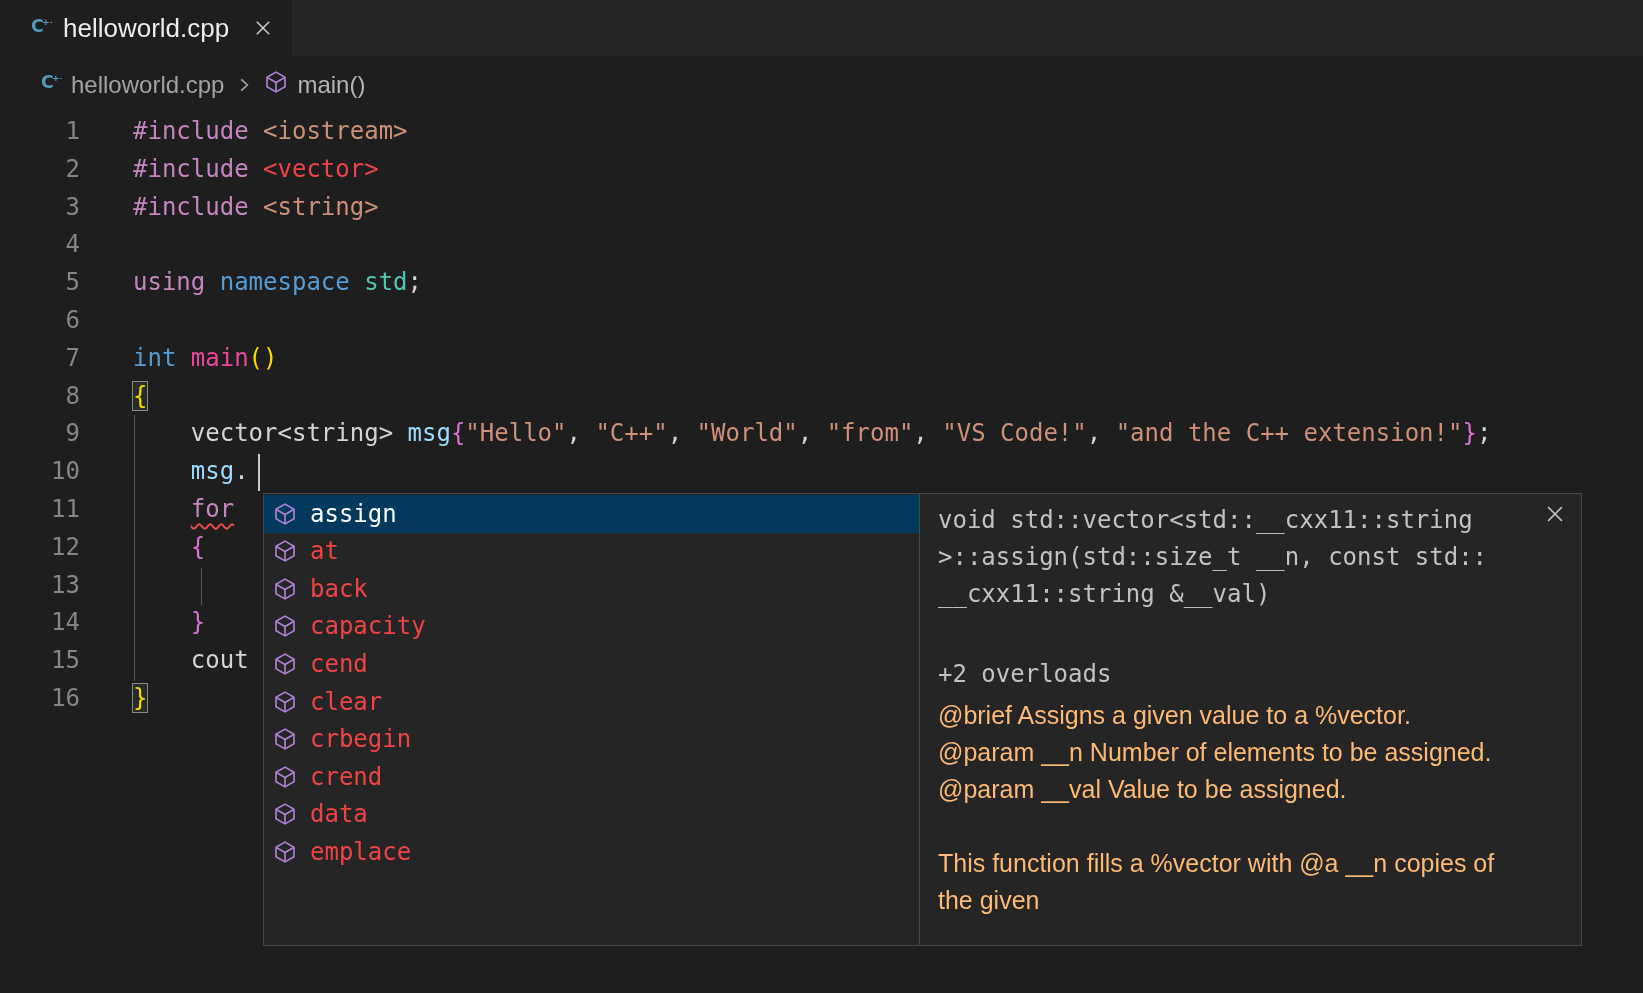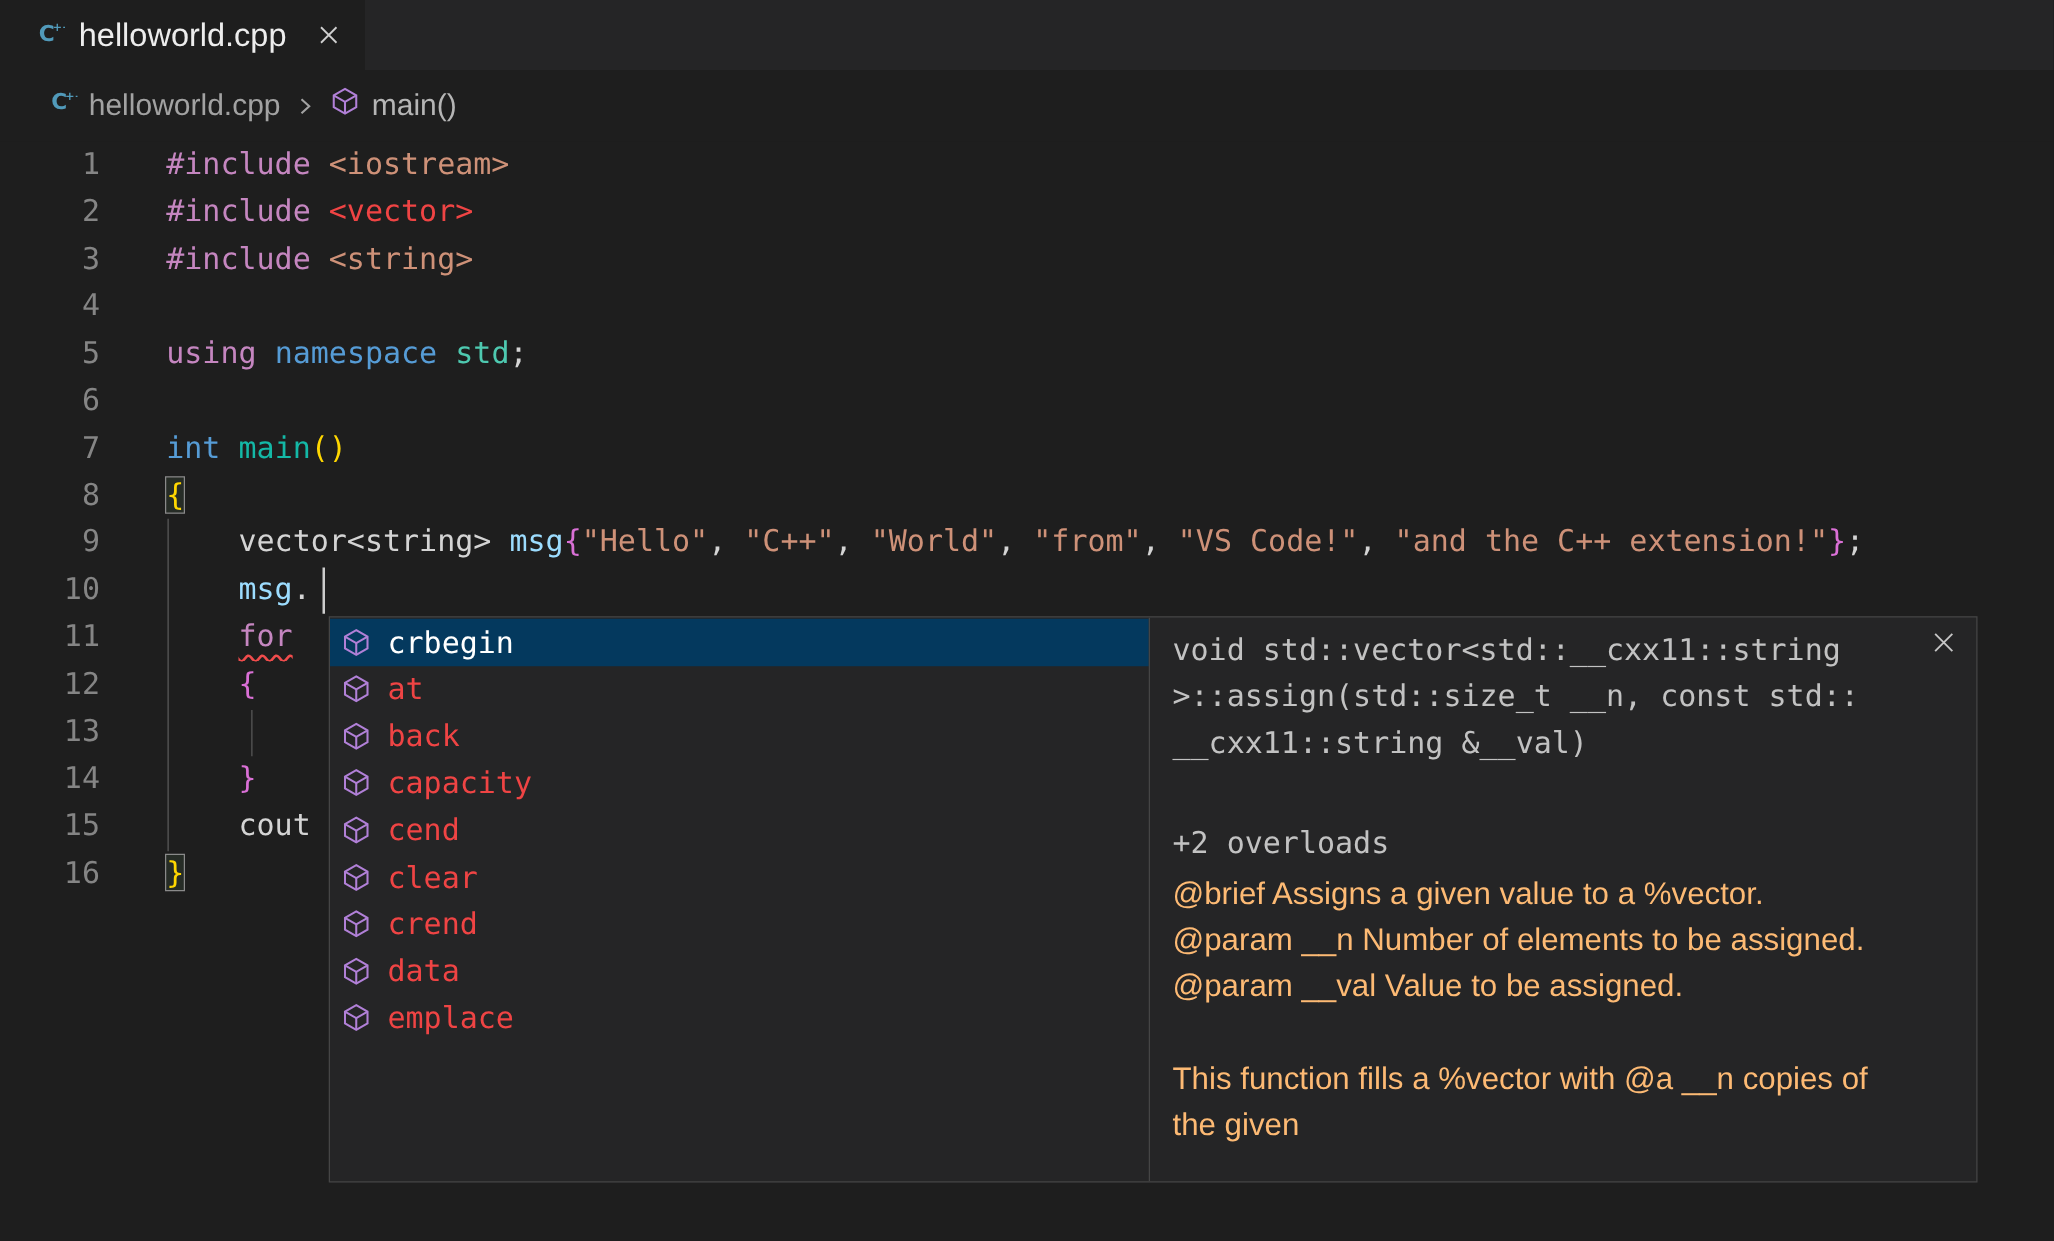--- a/index.html
+++ b/index.html
@@ -122,21 +122,21 @@
       <div class="row">
         <div class="gutter">5</div>
         <div class="code"><span class="tok" style="color: rgb(197, 134, 192);">using</span><span class="tok" style="color: rgb(212, 212, 212);"> </span><span class="tok" style="color: rgb(86, 156, 214);">namespace</span><span class="tok" style="color: rgb(212, 212, 212);"> </span><span class="tok" style="color: rgb(78, 201, 176);">std</span><span class="tok" style="color: rgb(212, 212, 212);">;</span></div>
       </div>
       <div class="row">
         <div class="gutter">6</div>
         <div class="code"></div>
       </div>
       <div class="row">
         <div class="gutter">7</div>
-        <div class="code"><span class="tok" style="color: rgb(86, 156, 214);">int</span><span class="tok" style="color: rgb(212, 212, 212);"> </span><span class="tok" style="color: #14b8a6;">main</span><span class="tok" style="color: rgb(255, 215, 0);">(</span><span class="tok" style="color: rgb(255, 215, 0);">)</span></div>
+        <div class="code"><span class="tok" style="color: rgb(86, 156, 214);">int</span><span class="tok" style="color: rgb(212, 212, 212);"> </span><span class="tok" style="color: #ec4899;">main</span><span class="tok" style="color: rgb(255, 215, 0);">(</span><span class="tok" style="color: rgb(255, 215, 0);">)</span></div>
       </div>
       <div class="row">
         <div class="gutter">8</div>
         <div class="code"><span class="tok boxed" style="color: rgb(255, 215, 0);">{</span></div>
       </div>
       <div class="row">
         <div class="gutter">9</div>
         <div class="code"><span class="tok" style="color: rgb(212, 212, 212);">    </span><span class="tok" style="color: rgb(212, 212, 212);">vector&lt;string&gt;</span><span class="tok" style="color: rgb(212, 212, 212);"> </span><span class="tok" style="color: rgb(156, 220, 254);">msg</span><span class="tok" style="color: rgb(218, 112, 214);">{</span><span class="tok" style="color: rgb(206, 145, 120);">"Hello"</span><span class="tok" style="color: rgb(212, 212, 212);">, </span><span class="tok" style="color: rgb(206, 145, 120);">"C++"</span><span class="tok" style="color: rgb(212, 212, 212);">, </span><span class="tok" style="color: rgb(206, 145, 120);">"World"</span><span class="tok" style="color: rgb(212, 212, 212);">, </span><span class="tok" style="color: rgb(206, 145, 120);">"from"</span><span class="tok" style="color: rgb(212, 212, 212);">, </span><span class="tok" style="color: rgb(206, 145, 120);">"VS Code!"</span><span class="tok" style="color: rgb(212, 212, 212);">, </span><span class="tok" style="color: rgb(206, 145, 120);">"and the C++ extension!"</span><span class="tok" style="color: rgb(218, 112, 214);">}</span><span class="tok" style="color: rgb(212, 212, 212);">;</span></div>
       </div>
       <div class="row">
@@ -172,71 +172,81 @@
   <div class="suggest">
     <div class="suggest-list" id="suggest-list">
         <div class="suggest-item selected">
           <span class="sicon">
             <svg width="24" height="24" viewBox="0 0 16 16" fill="none" stroke="#b180d7" stroke-width="1.1">
               <path d="M8 1.4 L14 4.8 V11.2 L8 14.6 L2 11.2 V4.8 Z"></path>
               <path d="M2.2 5 L8 8.3 L13.8 5"></path>
               <path d="M8 8.3 V14.4"></path>
             </svg>
           </span>
+          <span class="slabel">assign</span>
+        </div>
+        <div class="suggest-item">
+          <span class="sicon">
+            <svg width="24" height="24" viewBox="0 0 16 16" fill="none" stroke="#b180d7" stroke-width="1.1">
+              <path d="M8 1.4 L14 4.8 V11.2 L8 14.6 L2 11.2 V4.8 Z"></path>
+              <path d="M2.2 5 L8 8.3 L13.8 5"></path>
+              <path d="M8 8.3 V14.4"></path>
+            </svg>
+          </span>
+          <span class="slabel">at</span>
+        </div>
+        <div class="suggest-item">
+          <span class="sicon">
+            <svg width="24" height="24" viewBox="0 0 16 16" fill="none" stroke="#b180d7" stroke-width="1.1">
+              <path d="M8 1.4 L14 4.8 V11.2 L8 14.6 L2 11.2 V4.8 Z"></path>
+              <path d="M2.2 5 L8 8.3 L13.8 5"></path>
+              <path d="M8 8.3 V14.4"></path>
+            </svg>
+          </span>
+          <span class="slabel">back</span>
+        </div>
+        <div class="suggest-item">
+          <span class="sicon">
+            <svg width="24" height="24" viewBox="0 0 16 16" fill="none" stroke="#b180d7" stroke-width="1.1">
+              <path d="M8 1.4 L14 4.8 V11.2 L8 14.6 L2 11.2 V4.8 Z"></path>
+              <path d="M2.2 5 L8 8.3 L13.8 5"></path>
+              <path d="M8 8.3 V14.4"></path>
+            </svg>
+          </span>
+          <span class="slabel">capacity</span>
+        </div>
+        <div class="suggest-item">
+          <span class="sicon">
+            <svg width="24" height="24" viewBox="0 0 16 16" fill="none" stroke="#b180d7" stroke-width="1.1">
+              <path d="M8 1.4 L14 4.8 V11.2 L8 14.6 L2 11.2 V4.8 Z"></path>
+              <path d="M2.2 5 L8 8.3 L13.8 5"></path>
+              <path d="M8 8.3 V14.4"></path>
+            </svg>
+          </span>
+          <span class="slabel">cend</span>
+        </div>
+        <div class="suggest-item">
+          <span class="sicon">
+            <svg width="24" height="24" viewBox="0 0 16 16" fill="none" stroke="#b180d7" stroke-width="1.1">
+              <path d="M8 1.4 L14 4.8 V11.2 L8 14.6 L2 11.2 V4.8 Z"></path>
+              <path d="M2.2 5 L8 8.3 L13.8 5"></path>
+              <path d="M8 8.3 V14.4"></path>
+            </svg>
+          </span>
+          <span class="slabel">clear</span>
+        </div>
+        <div class="suggest-item">
+          <span class="sicon">
+            <svg width="24" height="24" viewBox="0 0 16 16" fill="none" stroke="#b180d7" stroke-width="1.1">
+              <path d="M8 1.4 L14 4.8 V11.2 L8 14.6 L2 11.2 V4.8 Z"></path>
+              <path d="M2.2 5 L8 8.3 L13.8 5"></path>
+              <path d="M8 8.3 V14.4"></path>
+            </svg>
+          </span>
           <span class="slabel">crbegin</span>
-        </div>
-        <div class="suggest-item">
-          <span class="sicon">
-            <svg width="24" height="24" viewBox="0 0 16 16" fill="none" stroke="#b180d7" stroke-width="1.1">
-              <path d="M8 1.4 L14 4.8 V11.2 L8 14.6 L2 11.2 V4.8 Z"></path>
-              <path d="M2.2 5 L8 8.3 L13.8 5"></path>
-              <path d="M8 8.3 V14.4"></path>
-            </svg>
-          </span>
-          <span class="slabel">at</span>
-        </div>
-        <div class="suggest-item">
-          <span class="sicon">
-            <svg width="24" height="24" viewBox="0 0 16 16" fill="none" stroke="#b180d7" stroke-width="1.1">
-              <path d="M8 1.4 L14 4.8 V11.2 L8 14.6 L2 11.2 V4.8 Z"></path>
-              <path d="M2.2 5 L8 8.3 L13.8 5"></path>
-              <path d="M8 8.3 V14.4"></path>
-            </svg>
-          </span>
-          <span class="slabel">back</span>
-        </div>
-        <div class="suggest-item">
-          <span class="sicon">
-            <svg width="24" height="24" viewBox="0 0 16 16" fill="none" stroke="#b180d7" stroke-width="1.1">
-              <path d="M8 1.4 L14 4.8 V11.2 L8 14.6 L2 11.2 V4.8 Z"></path>
-              <path d="M2.2 5 L8 8.3 L13.8 5"></path>
-              <path d="M8 8.3 V14.4"></path>
-            </svg>
-          </span>
-          <span class="slabel">capacity</span>
-        </div>
-        <div class="suggest-item">
-          <span class="sicon">
-            <svg width="24" height="24" viewBox="0 0 16 16" fill="none" stroke="#b180d7" stroke-width="1.1">
-              <path d="M8 1.4 L14 4.8 V11.2 L8 14.6 L2 11.2 V4.8 Z"></path>
-              <path d="M2.2 5 L8 8.3 L13.8 5"></path>
-              <path d="M8 8.3 V14.4"></path>
-            </svg>
-          </span>
-          <span class="slabel">cend</span>
-        </div>
-        <div class="suggest-item">
-          <span class="sicon">
-            <svg width="24" height="24" viewBox="0 0 16 16" fill="none" stroke="#b180d7" stroke-width="1.1">
-              <path d="M8 1.4 L14 4.8 V11.2 L8 14.6 L2 11.2 V4.8 Z"></path>
-              <path d="M2.2 5 L8 8.3 L13.8 5"></path>
-              <path d="M8 8.3 V14.4"></path>
-            </svg>
-          </span>
-          <span class="slabel">clear</span>
         </div>
         <div class="suggest-item">
           <span class="sicon">
             <svg width="24" height="24" viewBox="0 0 16 16" fill="none" stroke="#b180d7" stroke-width="1.1">
               <path d="M8 1.4 L14 4.8 V11.2 L8 14.6 L2 11.2 V4.8 Z"></path>
               <path d="M2.2 5 L8 8.3 L13.8 5"></path>
               <path d="M8 8.3 V14.4"></path>
             </svg>
           </span>
           <span class="slabel">crend</span>

